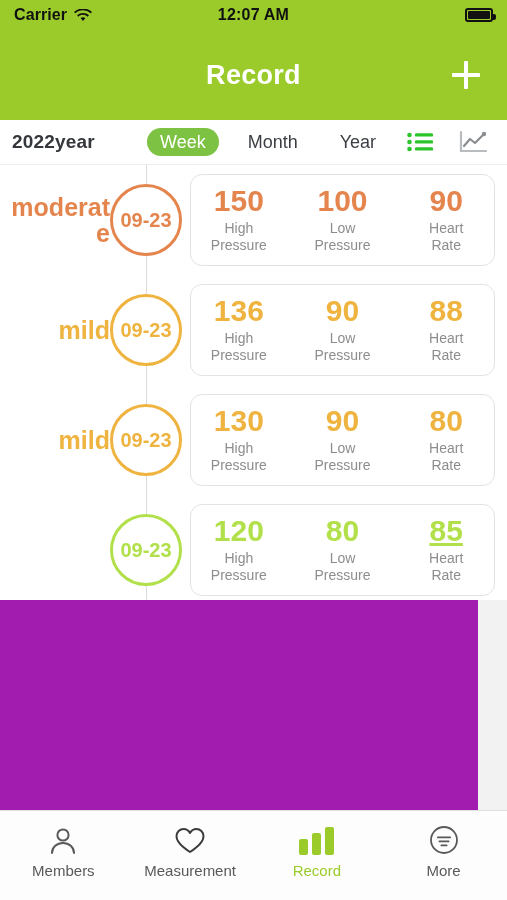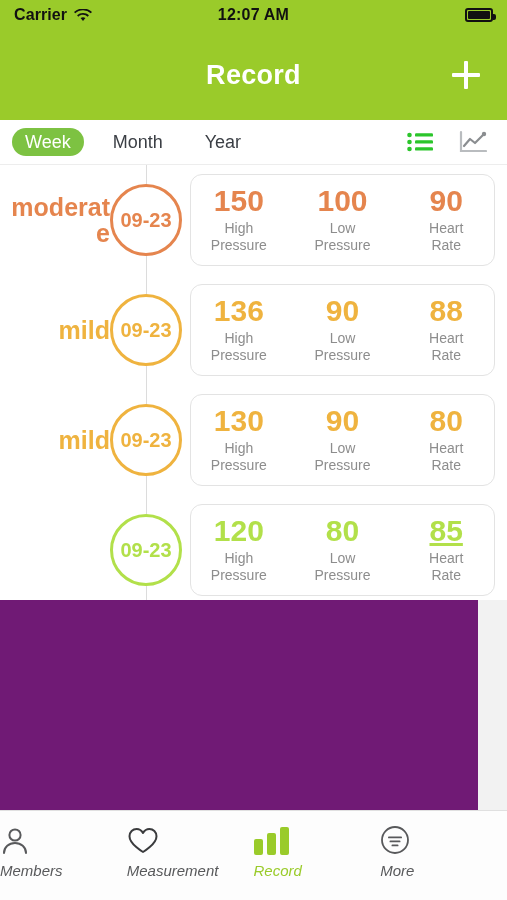--- a/index.html
+++ b/index.html
@@ -3,21 +3,21 @@
 <meta charset="utf-8">
 <style>
   * { margin:0; padding:0; box-sizing:border-box; }
   html,body { width:507px; height:900px; }
   body {
     font-family:"Liberation Sans", sans-serif;
     background:#f2f2f2;
     -webkit-font-smoothing:antialiased;
     overflow:hidden;
   }
-  .phone { position:relative; width:478px; height:900px; background:#701a75; }
+  .phone { position:relative; width:478px; height:900px; background:#a21caf; }
 
   
   .statusbar {
     position:absolute; top:0; left:0; width:507px; height:30px;
     background:#9ACB2A; display:flex; align-items:center;
     padding:0 14px; color:#111;
   }
   .sb-left { display:flex; align-items:center; gap:7px; font-size:16px; font-weight:600; letter-spacing:.1px;}
   .sb-center { position:absolute; left:0; right:0; text-align:center; font-size:16px; font-weight:700; letter-spacing:.2px;}
   .sb-right { margin-left:auto; display:flex; align-items:center; z-index:2;}
@@ -88,21 +88,21 @@
   .metric { flex:1; text-align:center; }
   .metric .val { font-size:30px; font-weight:700; line-height:1.05; }
   .metric .lbl { font-size:14px; color:#8d8d8d; line-height:1.25; margin-top:3px;}
 
   
   .tabbar {
     position:absolute; left:0; bottom:0; width:507px; height:90px;
     background:#fdfdfd; border-top:1px solid #e0e0e0;
     display:flex; align-items:flex-start; padding-top:14px;
   }
-  .tab { flex:1; display:flex; flex-direction:column; align-items:flex-start; gap:7px; cursor:pointer;font-style:italic;}
+  .tab { flex:1; display:flex; flex-direction:column; align-items:center; gap:7px; cursor:pointer;}
   .tab .ic { height:30px; display:flex; align-items:flex-end; justify-content:center;}
   .tab .tl { font-size:15px; color:#58595b; }
   .tab.active .tl { color:#9ACB2A; }
   .bars { display:flex; align-items:flex-end; gap:4px; height:28px;}
   .bars span { width:9px; background:#9ACB2A; border-radius:2px; display:block;}
 </style>
 </head>
 <body>
 
 <div class="phone">
@@ -130,20 +130,21 @@
     <div class="nav-title">Record</div>
     <div class="nav-add">
       <svg width="34" height="34" viewBox="0 0 34 34">
         <rect x="15" y="3" width="4" height="28" rx="1" fill="#fff"></rect>
         <rect x="3" y="15" width="28" height="4" rx="1" fill="#fff"></rect>
       </svg>
     </div>
   </div>
 
   <div class="filterbar">
+    <div class="year-label">2022year</div>
     <div class="seg">
       <div class="seg-item active">Week</div>
       <div class="seg-item">Month</div>
       <div class="seg-item">Year</div>
     </div>
     <div class="view-toggles">
       <span class="vt">
         <svg width="26" height="20" viewBox="0 0 26 20">
           <circle cx="2.5" cy="3" r="2.3" fill="#2BC52B"></circle>
           <circle cx="2.5" cy="10" r="2.3" fill="#2BC52B"></circle>

